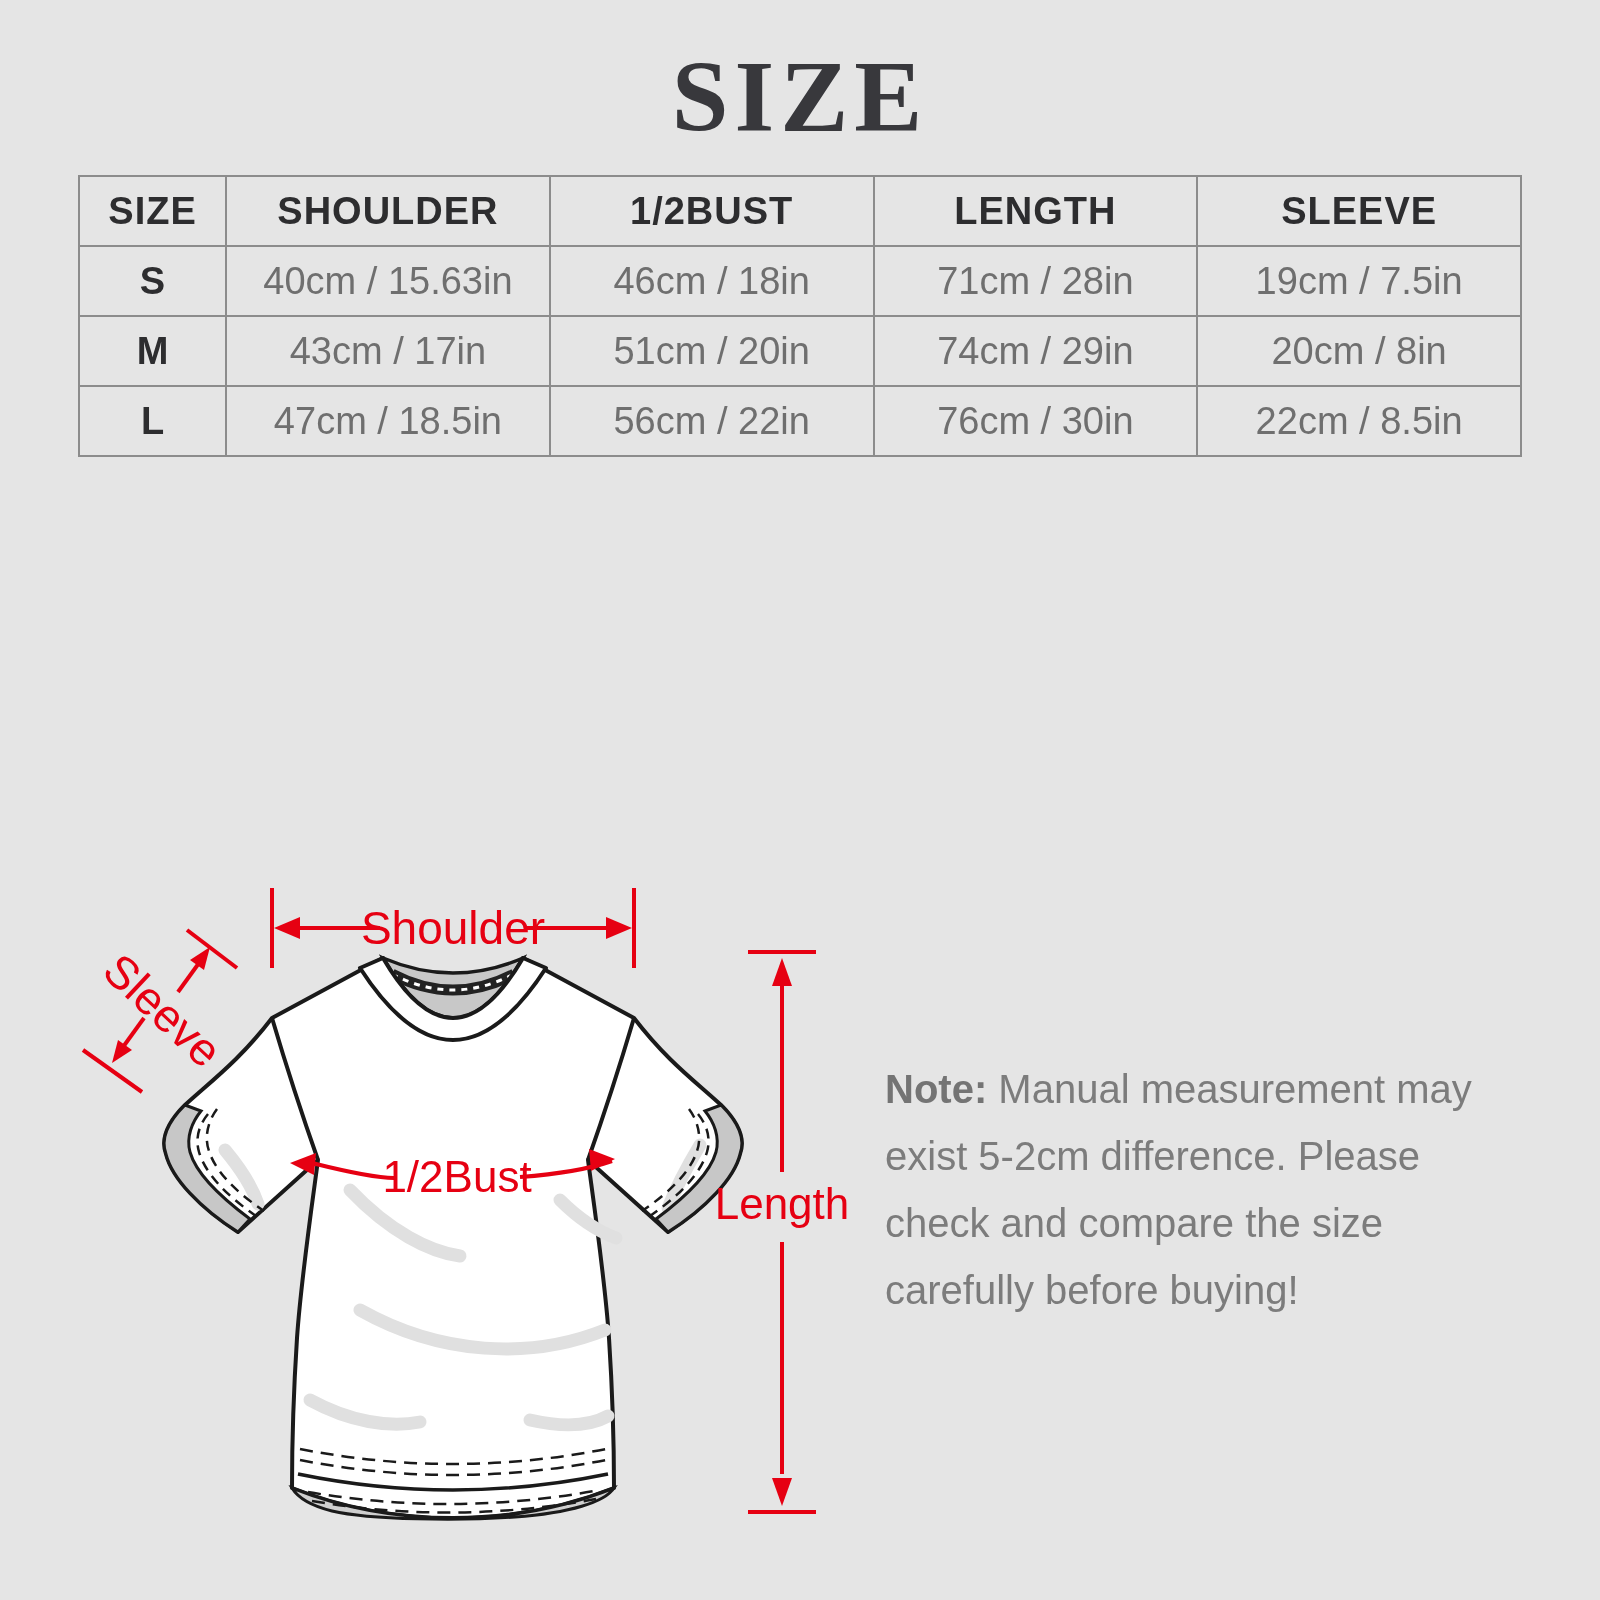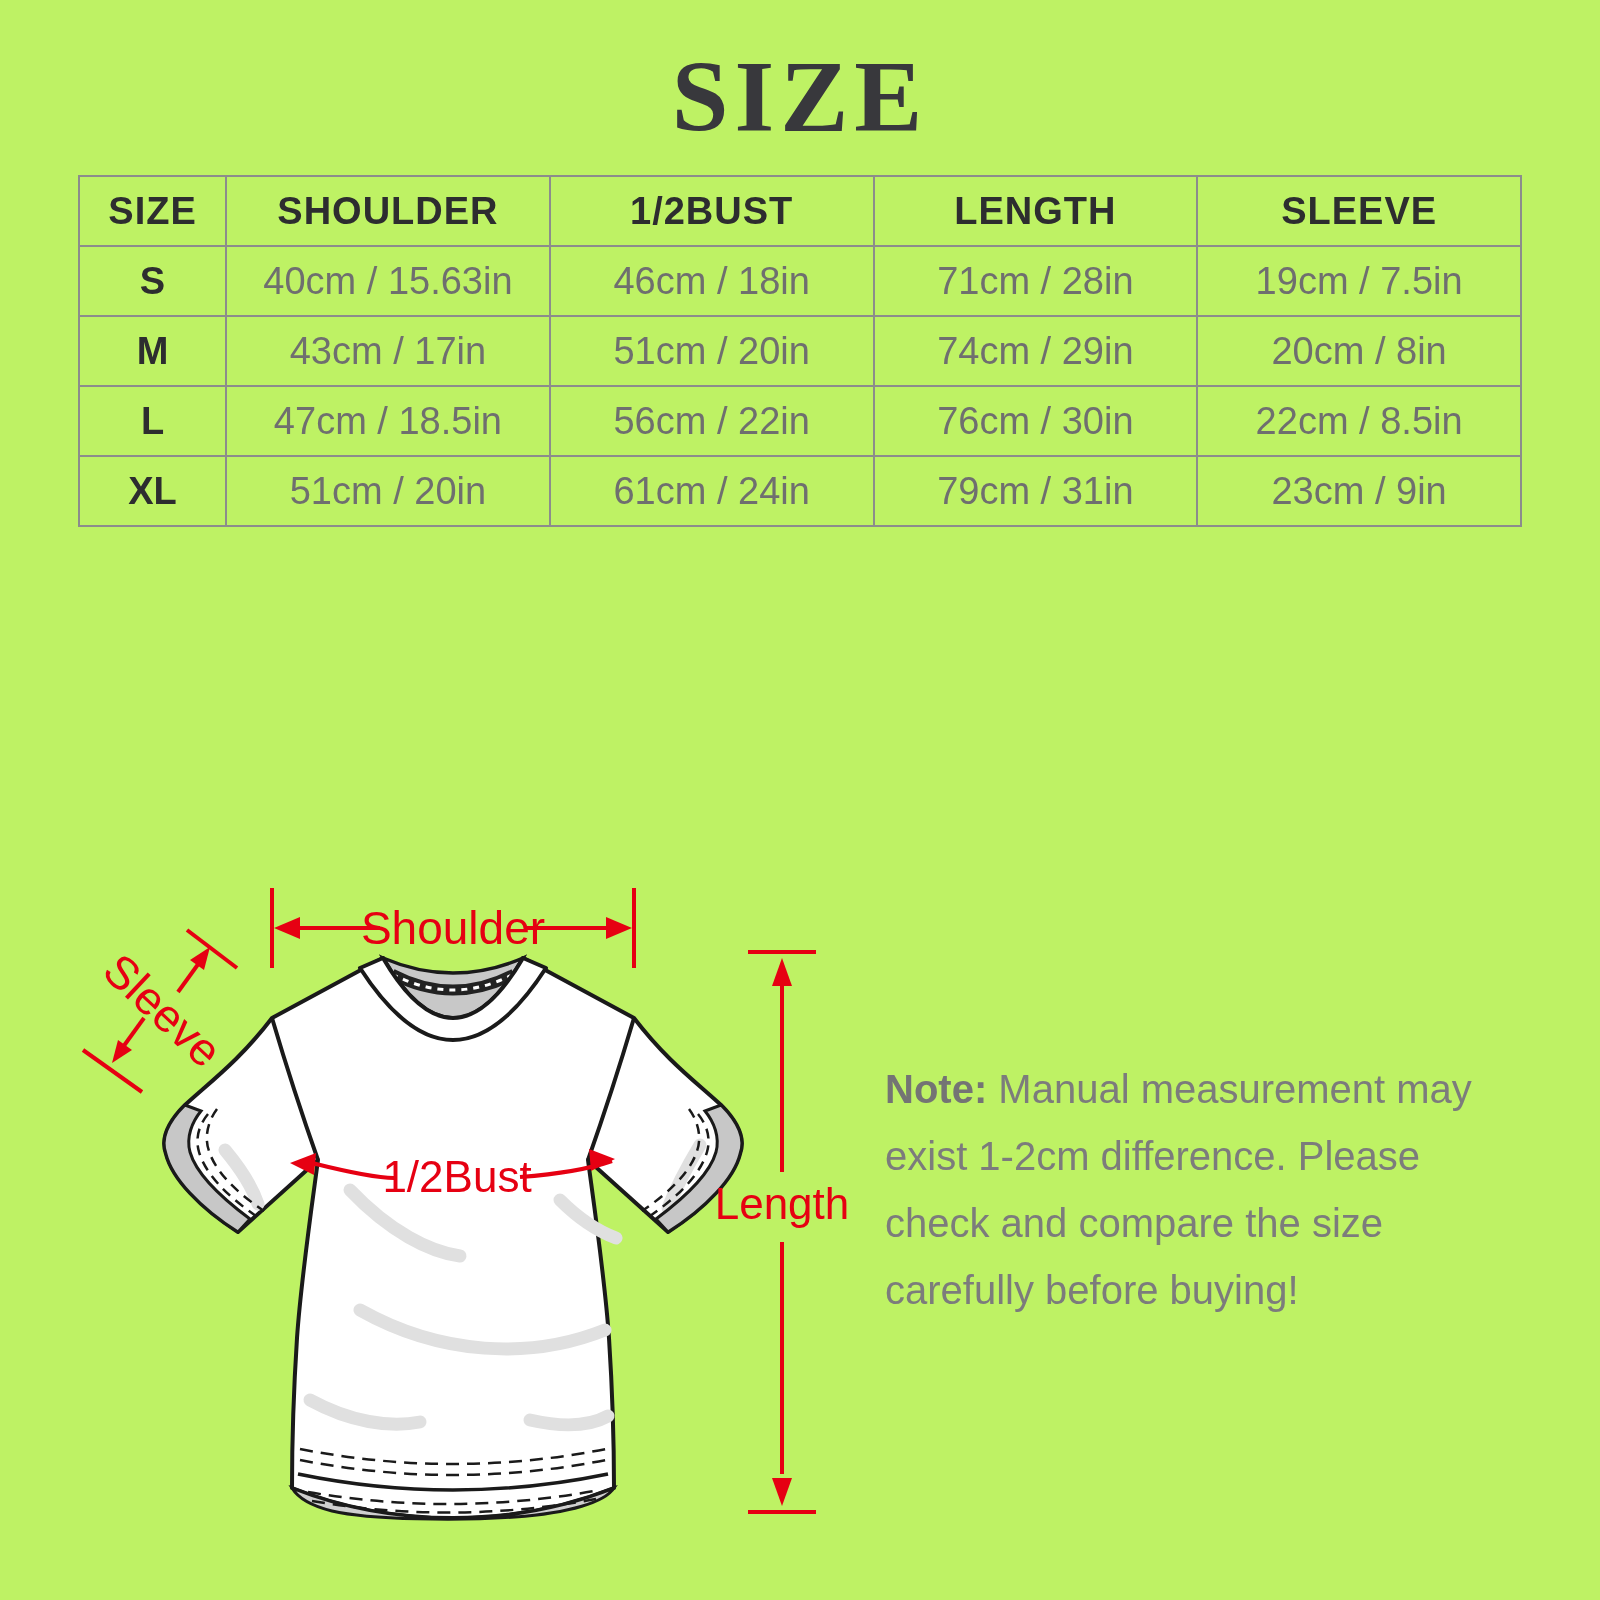--- a/index.html
+++ b/index.html
@@ -1,16 +1,16 @@
 <!DOCTYPE html>
 <html><head>
 <meta charset="utf-8">
 <style>
   html,body{margin:0;padding:0;background:#fff;}
-  .canvas{position:relative;width:1600px;height:1600px;background:#bef264;overflow:hidden;
+  .canvas{position:relative;width:1600px;height:1600px;background:#e5e5e5;overflow:hidden;
           font-family:"Liberation Sans",sans-serif;}
   .page-title{position:absolute;left:0;top:38px;width:1600px;text-align:center;
               font-family:"Liberation Serif","DejaVu Serif",serif;font-weight:700;
               font-size:102px;letter-spacing:6px;color:#38383c;}
   table.size-table{position:absolute;left:78px;top:175px;width:1444px;
                    border-collapse:collapse;table-layout:fixed;}
   table.size-table td,table.size-table th{border:2px solid #8c8c8c;height:68px;
                    text-align:center;vertical-align:middle;padding:0;}
   table.size-table th{font-size:38px;font-weight:700;color:#2d2d2f;letter-spacing:1px;}
   td.size-cell{font-size:38px;font-weight:700;color:#2d2d2f;}
@@ -57,27 +57,20 @@
       <td class="val-cell">51cm / 20in</td>
       <td class="val-cell">74cm / 29in</td>
       <td class="val-cell">20cm / 8in</td>
     </tr>
     <tr>
       <td class="size-cell">L</td>
       <td class="val-cell">47cm / 18.5in</td>
       <td class="val-cell">56cm / 22in</td>
       <td class="val-cell">76cm / 30in</td>
       <td class="val-cell">22cm / 8.5in</td>
-    </tr>
-    <tr>
-      <td class="size-cell">XL</td>
-      <td class="val-cell">51cm / 20in</td>
-      <td class="val-cell">61cm / 24in</td>
-      <td class="val-cell">79cm / 31in</td>
-      <td class="val-cell">23cm / 9in</td>
     </tr>
   </tbody>
     </table>
 
   <svg class="diagram" viewBox="0 0 820 720" xmlns="http://www.w3.org/2000/svg">
 
     <g>
       <path fill="#ffffff" stroke="#1a1a1a" stroke-width="4" stroke-linejoin="round" d="
         M 323 98 L 212 158
         C 180 200 150 222 125 245
@@ -172,15 +165,15 @@
       </g>
     </g>
     <g font-family="Liberation Sans, sans-serif" fill="#e60012">
       <text x="393" y="84" font-size="46" text-anchor="middle">Shoulder</text>
       <text transform="translate(100 153) rotate(43)" font-size="46" text-anchor="middle" dominant-baseline="middle">Sleeve</text>
       <text x="397" y="332" font-size="44" text-anchor="middle">1/2Bust</text>
       <text x="722" y="359" font-size="44" text-anchor="middle">Length</text>
     </g>
   </svg>
 
-  <div class="note"><b>Note:</b><span> Manual measurement may exist 1-2cm difference. Please check and compare the size carefully before buying!</span></div>
+  <div class="note"><b>Note:</b><span> Manual measurement may exist 5-2cm difference. Please check and compare the size carefully before buying!</span></div>
 
 </div>
 
 </body></html>

